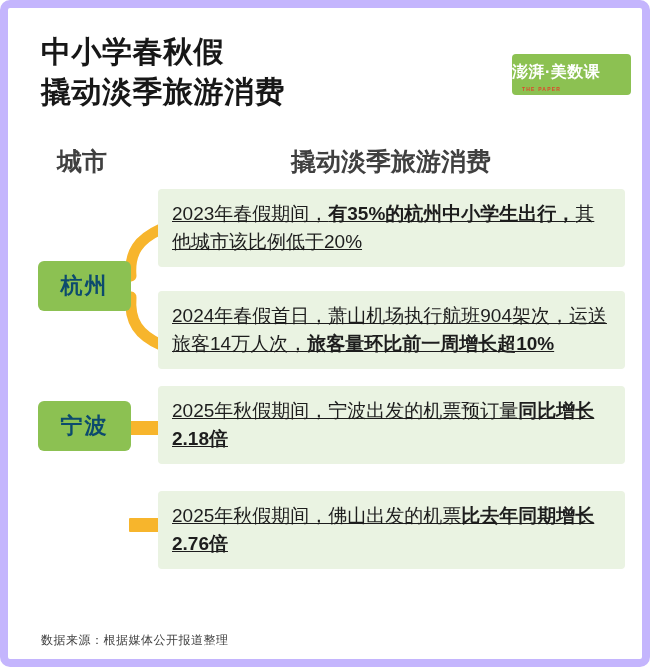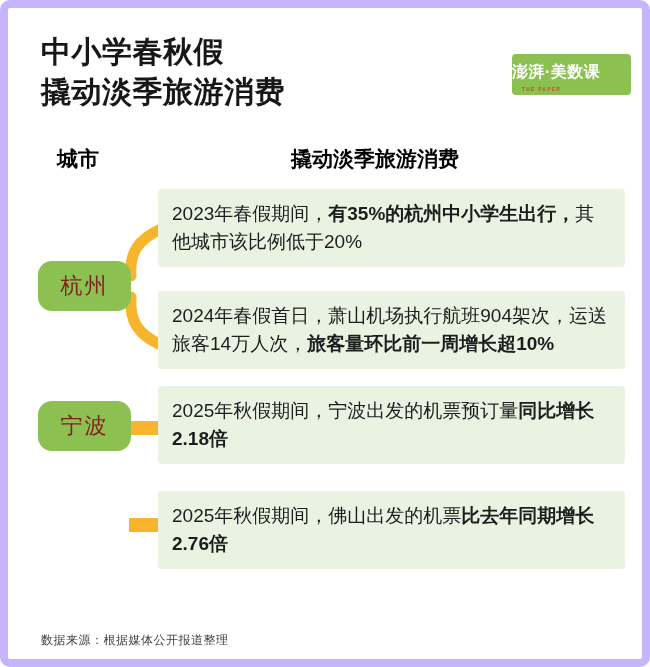--- a/index.html
+++ b/index.html
@@ -26,44 +26,44 @@
   .logo-main{
     color:#ffffff;font-weight:700;font-size:16px;letter-spacing:0.5px;
     margin-top:-4px;
   }
   .logo-sub{
     position:absolute;left:10px;bottom:3px;
     color:#E0452B;font-size:5px;font-weight:700;letter-spacing:1.2px;
   }
   .col-header{
     position:absolute;top:137px;
-    font-size:21px;font-weight:800;color:#000000;
+    font-size:25px;font-weight:800;color:#404040;
   }
   .col-header.city{left:49px;}
   .col-header.change{left:283px;}
   .note{
     position:absolute;left:150px;width:467px;height:78px;
     background:#EAF3E2;border-radius:4px;
     box-sizing:border-box;
     display:flex;flex-direction:column;justify-content:center;
     padding:6px 12px 6px 14px;
   }
   .note p{
-    margin:0;font-size:19px;line-height:28px;color:#1d1d1d;
+    margin:0;font-size:19px;line-height:28px;color:#1d1d1d;text-decoration:underline;
   }
   .note .b{font-weight:800;}
   .note1{top:181px;}
   .note2{top:283px;}
   .note3{top:378px;}
   .note4{top:483px;}
   .city-badge{
     position:absolute;left:30px;width:93px;height:50px;
-    background:#8CC152;border-radius:14px;
+    background:#8CC152;border-radius:6px;
     display:flex;align-items:center;justify-content:center;
-    color:#7f1d1d;font-size:22px;font-weight:400;letter-spacing:2px;
+    color:#0c4a6e;font-size:22px;font-weight:700;letter-spacing:2px;
   }
   .badge-hangzhou{top:253px;}
   .badge-ningbo{top:393px;}
   .badge-foshan{top:492px;}
   .connectors{position:absolute;left:0;top:0;width:650px;height:667px;pointer-events:none;}
   .source{
     position:absolute;left:33px;top:624px;
     font-size:12px;color:#404040;letter-spacing:0.5px;
   }
 </style>

